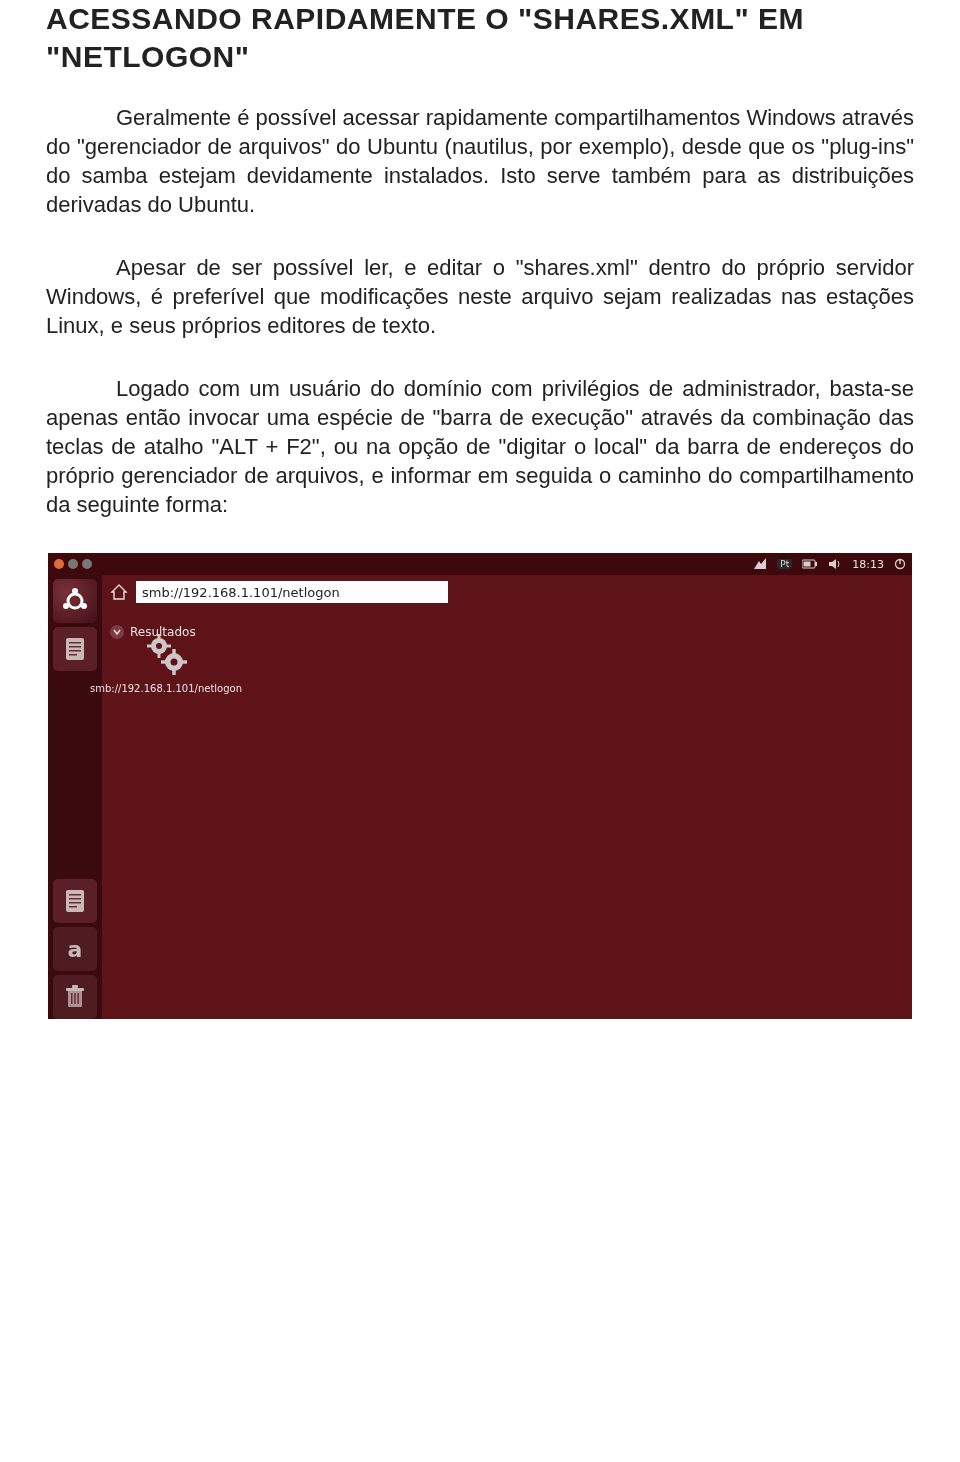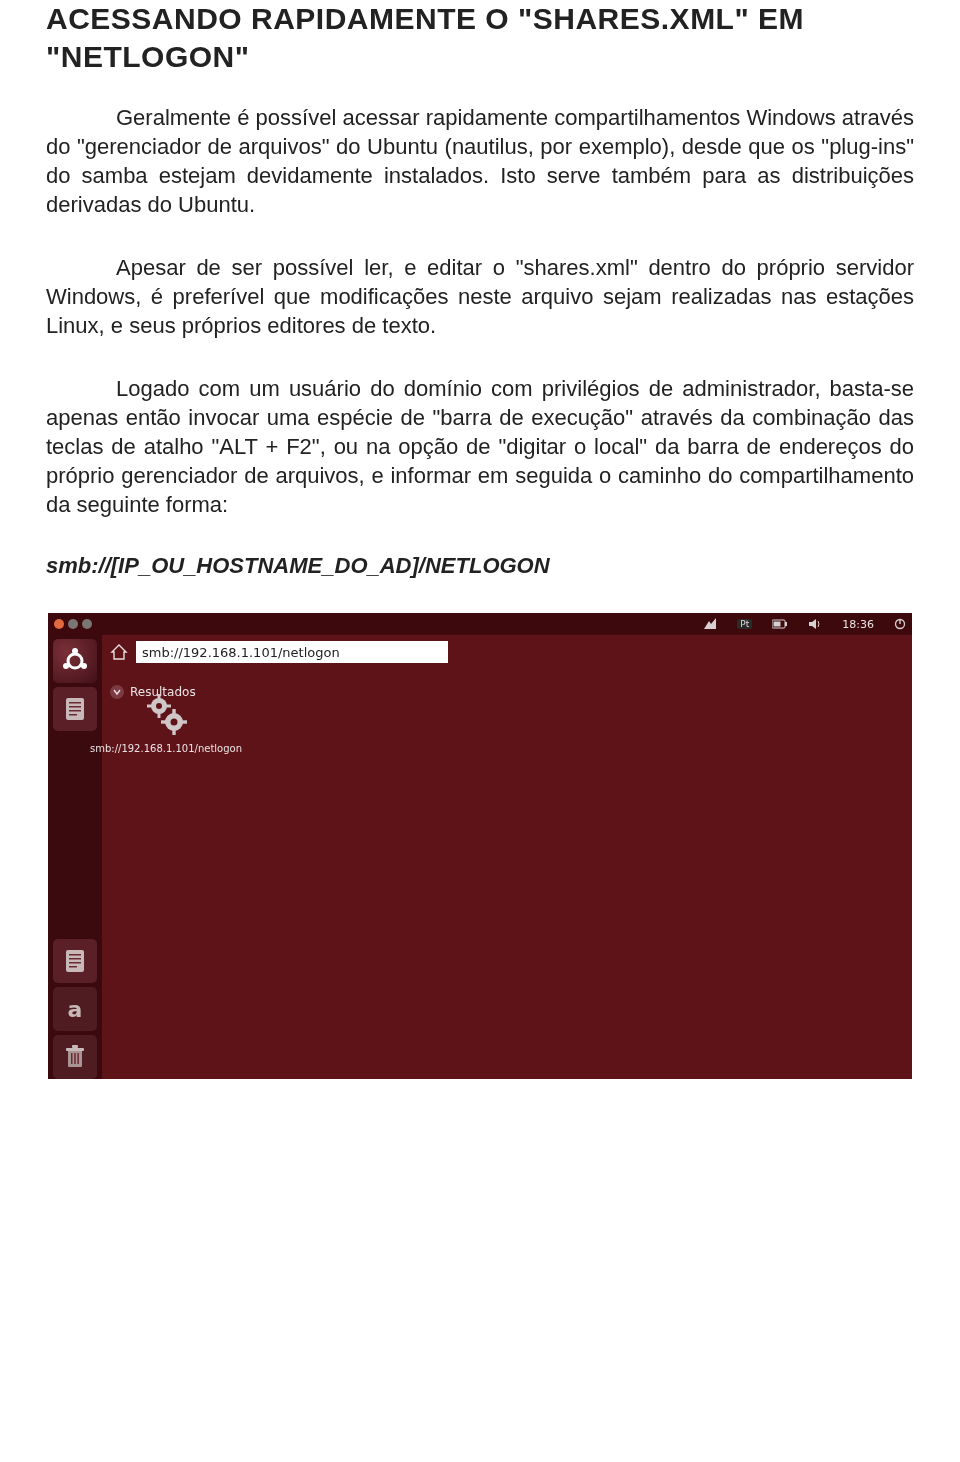--- a/index.html
+++ b/index.html
@@ -8,21 +8,21 @@
   .para{font-size:22px;line-height:1.32;text-align:justify;margin:0 0 34px 0;}
   .indent{text-indent:70px;}
   .path{font-size:22px;font-weight:bold;font-style:italic;margin:10px 0 34px 0;}
   
   .shot{width:864px;height:466px;margin:0 auto;background:#5e1319;position:relative;font-family:"DejaVu Sans","Ubuntu",Arial,sans-serif;color:#eae3e3;}
   .topbar{position:absolute;top:0;left:0;right:0;height:22px;background:#3d090d;display:flex;align-items:center;justify-content:space-between;padding:0 6px;box-sizing:border-box;font-size:11px;}
   .winbtns{display:flex;gap:4px;align-items:center;}
   .wb{width:10px;height:10px;border-radius:50%;display:inline-block;}
   .wb.cls{background:#e36a3d;}
   .wb.gr{background:#7a7674;}
-  .tray{display:flex;align-items:center;gap:20px;font-size:11px;}
+  .tray{display:flex;align-items:center;gap:10px;font-size:11px;}
   .tray .icon{display:inline-flex;}
   .pt{background:#2a2a2a;border-radius:2px;padding:0 3px;font-size:9px;color:#ddd;}
   .launcher{position:absolute;top:22px;left:0;bottom:0;width:54px;background:#3a0a0f;display:flex;flex-direction:column;align-items:center;padding-top:4px;gap:4px;}
   .launch-item{width:44px;height:44px;border-radius:5px;display:flex;align-items:center;justify-content:center;box-sizing:border-box;}
   .launch-item.ubuntu{background:radial-gradient(circle at 30% 30%,#7a3038,#431018);}
   .launch-item.files{background:#5b2027;}
   .launch-item.a{background:#4f1c22;color:#c9b8b8;font-weight:bold;font-size:22px;}
   .launch-item svg{display:block;}
   .searchrow{position:absolute;top:26px;left:62px;right:10px;height:26px;display:flex;align-items:center;gap:8px;}
   .searchrow .home{width:18px;height:18px;}
@@ -37,21 +37,20 @@
 
 <div class="page">
   <h1 class="title">ACESSANDO RAPIDAMENTE O "SHARES.XML" EM "NETLOGON"</h1>
 
   <p class="para indent">Geralmente é possível acessar rapidamente compartilhamentos Windows através do "gerenciador de arquivos" do Ubuntu (nautilus, por exemplo), desde que os "plug-ins" do samba estejam devidamente instalados. Isto serve também para as distribuições derivadas do Ubuntu.</p>
 
   <p class="para indent">Apesar de ser possível ler, e editar o "shares.xml" dentro do próprio servidor Windows, é preferível que modificações neste arquivo sejam realizadas nas estações Linux, e seus próprios editores de texto.</p>
 
   <p class="para indent">Logado com um usuário do domínio com privilégios de administrador, basta-se apenas então invocar uma espécie de "barra de execução" através da combinação das teclas de atalho "ALT + F2", ou na opção de "digitar o local" da barra de endereços do próprio gerenciador de arquivos, e informar em seguida o caminho do compartilhamento da seguinte forma:</p>
 
-  <p class="path">smb://[IP_OU_HOSTNAME_DO_AD]/NETLOGON</p>
 
   <div class="shot">
 
     <div class="topbar">
       <div class="winbtns">
         <span class="wb cls"></span>
         <span class="wb gr"></span>
         <span class="wb gr"></span>
       </div>
       <div class="tray">
@@ -67,21 +66,21 @@
               <rect x="13" y="3" width="2" height="4" fill="#d8cfd0"></rect>
               <rect x="1.5" y="2.5" width="7" height="5" fill="#d8cfd0"></rect>
             </svg>
         </span>
         <span class="icon">
           <svg width="14" height="12" viewBox="0 0 14 12">
               <path d="M1 4 H4 L8 1 V11 L4 8 H1 Z" fill="#d8cfd0"></path>
               <path d="M10 3 Q12 6 10 9" fill="none" stroke="#d8cfd0" stroke-width="1"></path>
             </svg>
         </span>
-        <span>18:36</span>
+        <span>18:13</span>
         <span class="icon">
           <svg width="12" height="12" viewBox="0 0 12 12">
               <circle cx="6" cy="6" r="4.5" fill="none" stroke="#d8cfd0" stroke-width="1.3"></circle>
               <rect x="5.3" y="1" width="1.4" height="5" fill="#d8cfd0"></rect>
             </svg>
         </span>
       </div>
     </div>
 
     <div class="launcher">

